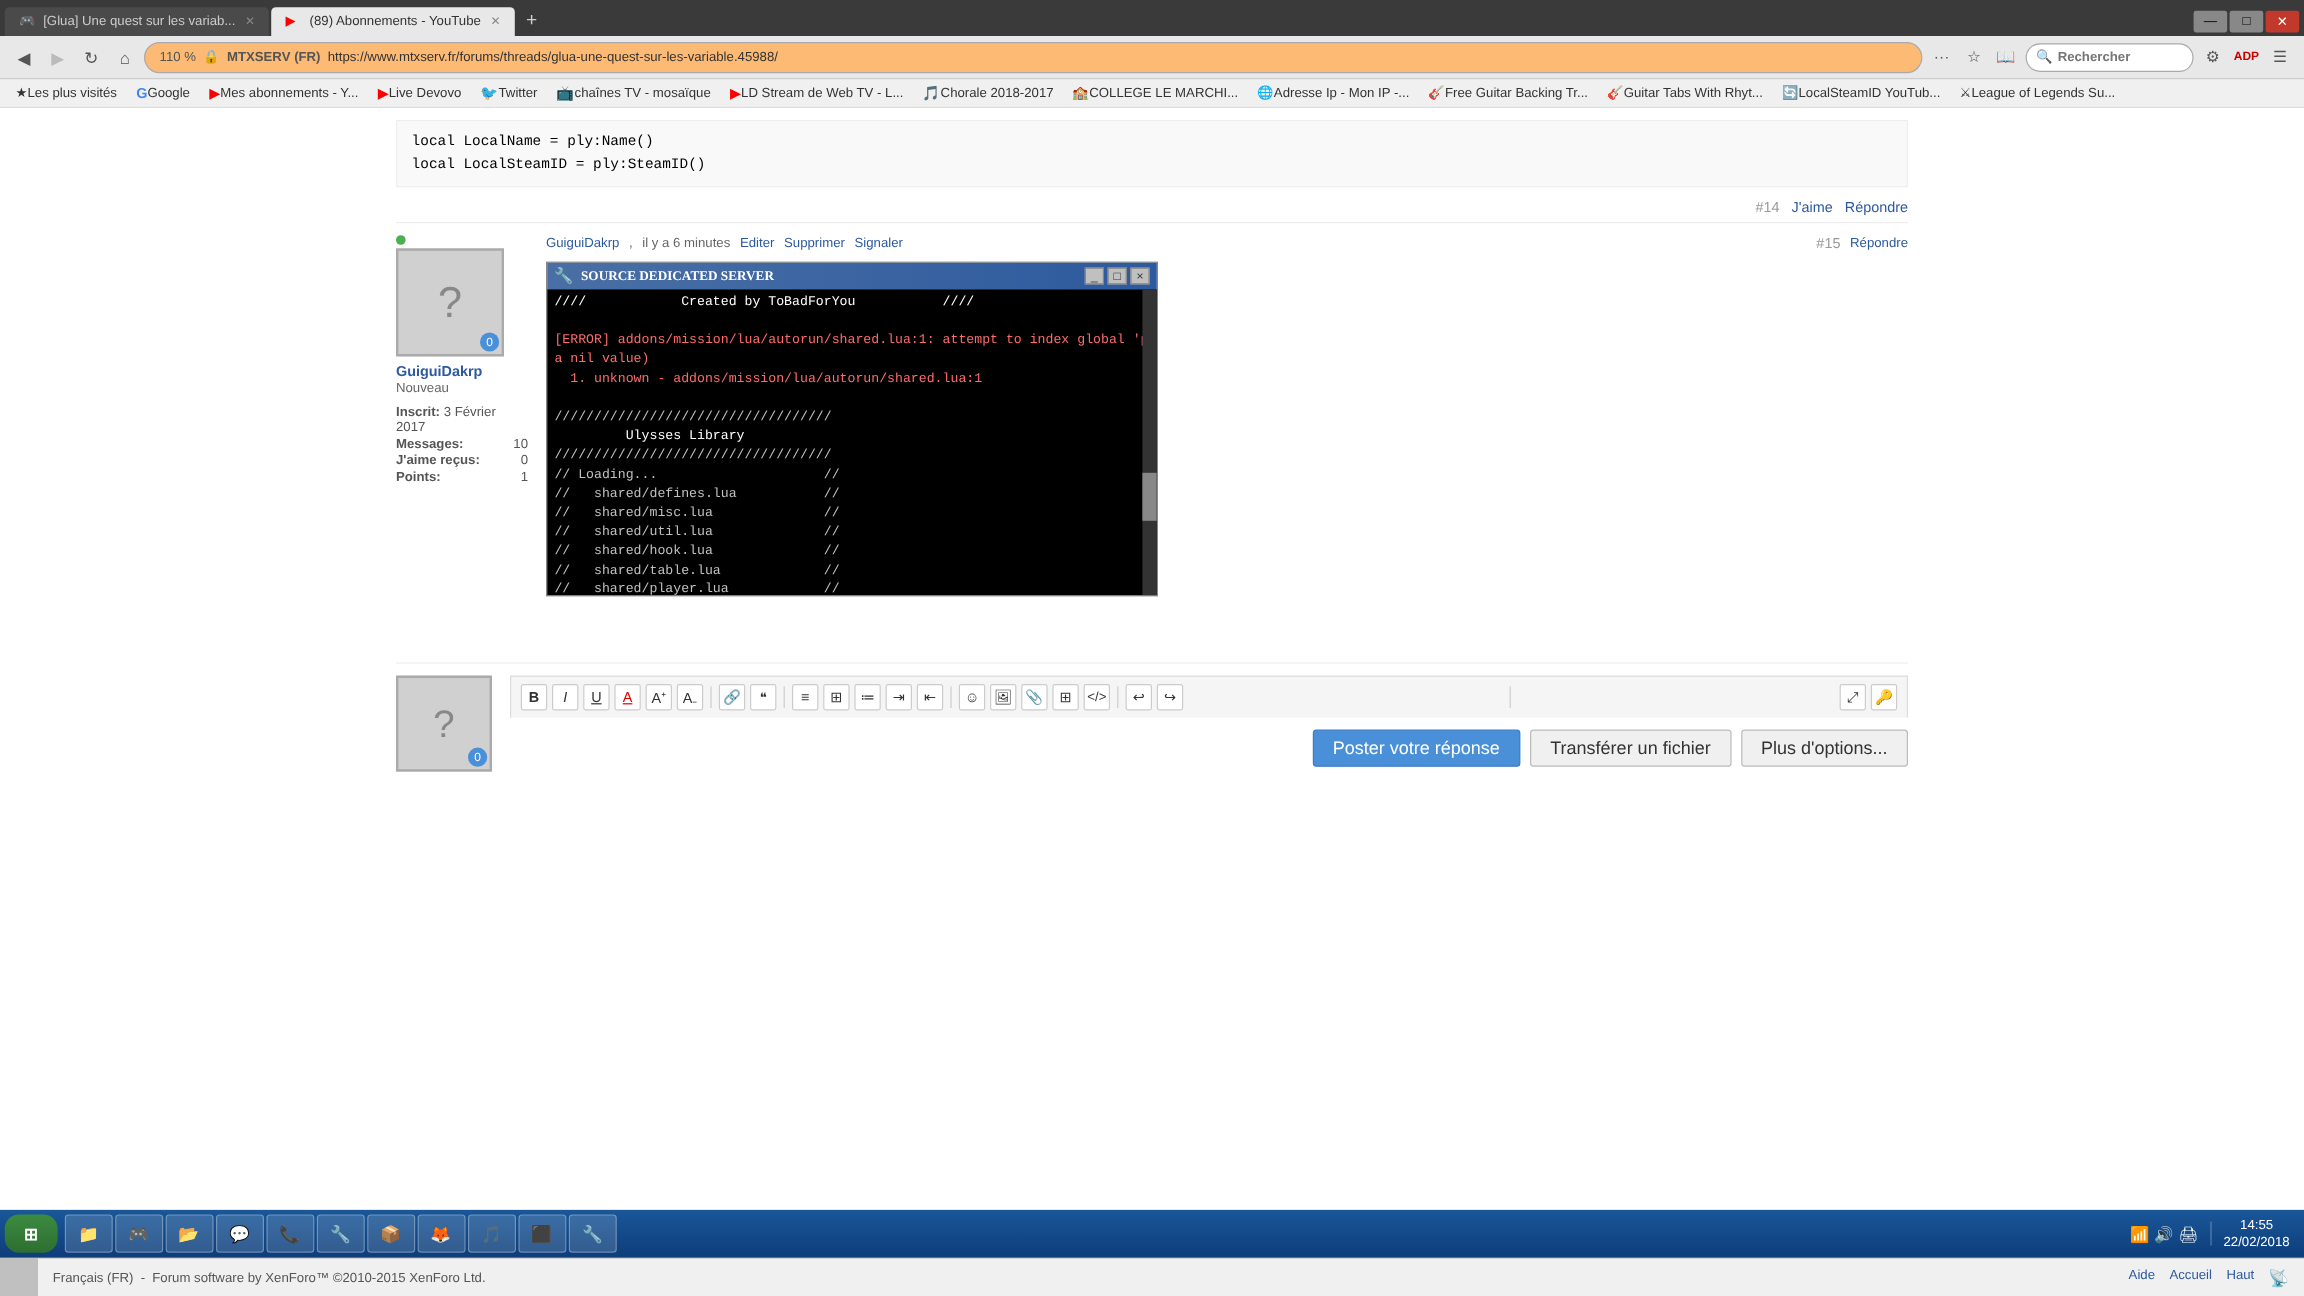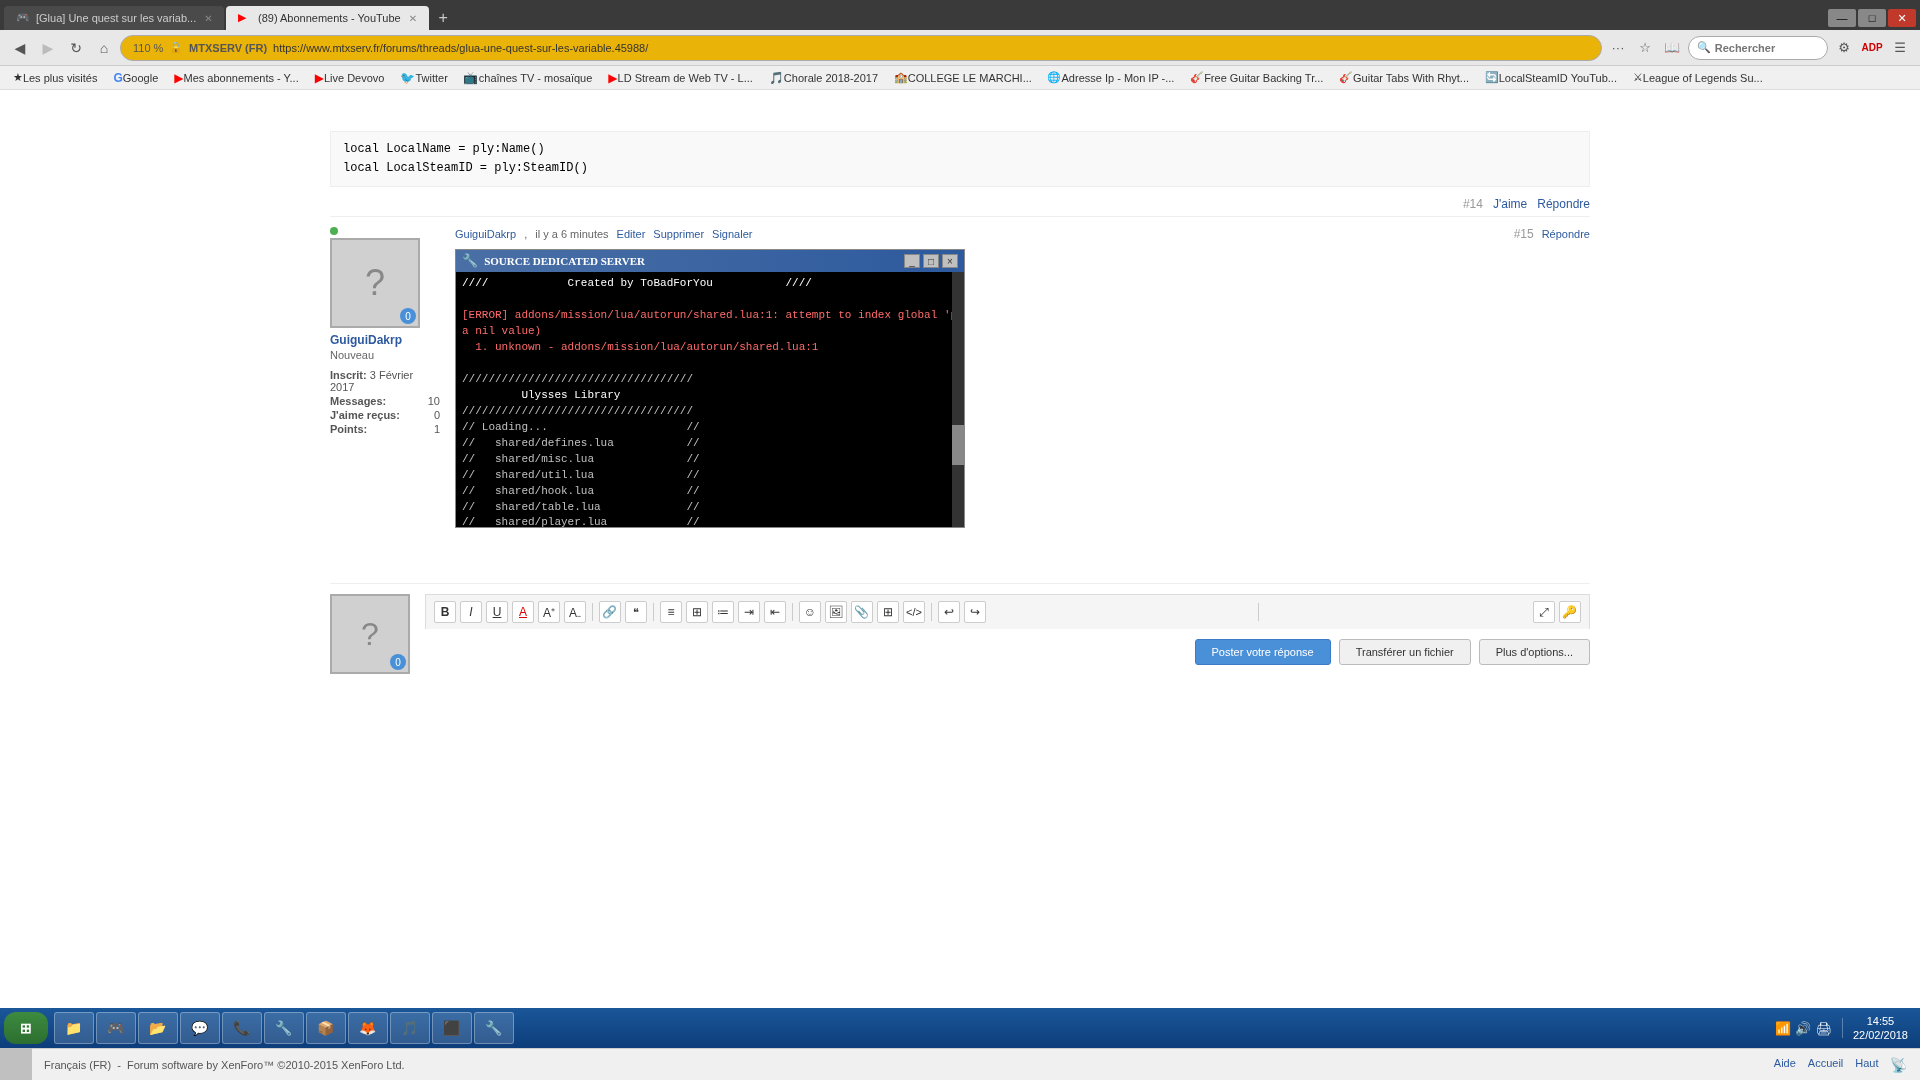--- a/index.html
+++ b/index.html
@@ -67,21 +67,21 @@
       border: none;
     }
     .nav-btn.disabled { color: #bbb; cursor: default; }
     .url-bar {
       flex: 1;
       height: 26px;
       border: 1px solid #aaa;
       border-radius: 13px;
       padding: 0 12px;
       font-size: 11px;
-      background: #eab308;
+      background: #fdba74;
       display: flex;
       align-items: center;
       gap: 6px;
     }
     .url-text {
       font-size: 11px;
       color: #333;
     }
     .zoom-indicator {
       font-size: 11px;
@@ -334,21 +334,21 @@
       display: flex;
       justify-content: flex-end;
       gap: 8px;
       margin-top: 10px;
     }
     .action-btn {
       padding: 6px 16px;
       border: 1px solid #bbb;
       background: #f0f0f0;
       cursor: pointer;
-      font-size: 11px;
+      font-size: 15px;
       border-radius: 3px;
       color: #333;
     }
     .action-btn.primary {
       background: #4a90d9;
       color: white;
       border-color: #3a7bc8;
     }
 
     
@@ -569,21 +569,21 @@
     <span style="font-size:11px;">🔄</span>
     <span>LocalSteamID YouTub...</span>
   </div>
   <div class="bookmark-item">
     <span style="font-size:11px;">⚔</span>
     <span>League of Legends Su...</span>
   </div>
 </div>
 
 <div class="page-content" style="height: calc(1080px - 30px - 36px - 24px - 72px); overflow-y: auto; background: #fff;">
-  <div class="forum-container" style="max-width: 1300px; margin: 16px auto; padding: 25px 20px;">
+  <div class="forum-container" style="max-width: 1300px; margin: 0 auto; padding: 10px 20px;">
 
     <div style="margin-bottom: 10px; padding: 8px 12px; background: #f9f9f9; border: 1px solid #eee; font-family: 'Courier New', monospace; font-size: 12px;">
       <div class="code-line">local LocalName = ply:Name()</div>
       <div class="code-line">local LocalSteamID = ply:SteamID()</div>
     </div>
 
     <div style="display:flex; justify-content:flex-end; gap:10px; margin-bottom:5px;">
       <span style="font-size:12px; color:#999;">#14</span>
       <a class="post-action-link" style="font-size:12px; color:#2d5a9e;">J'aime</a>
       <a class="post-action-link" style="font-size:12px; color:#2d5a9e;">Répondre</a>

